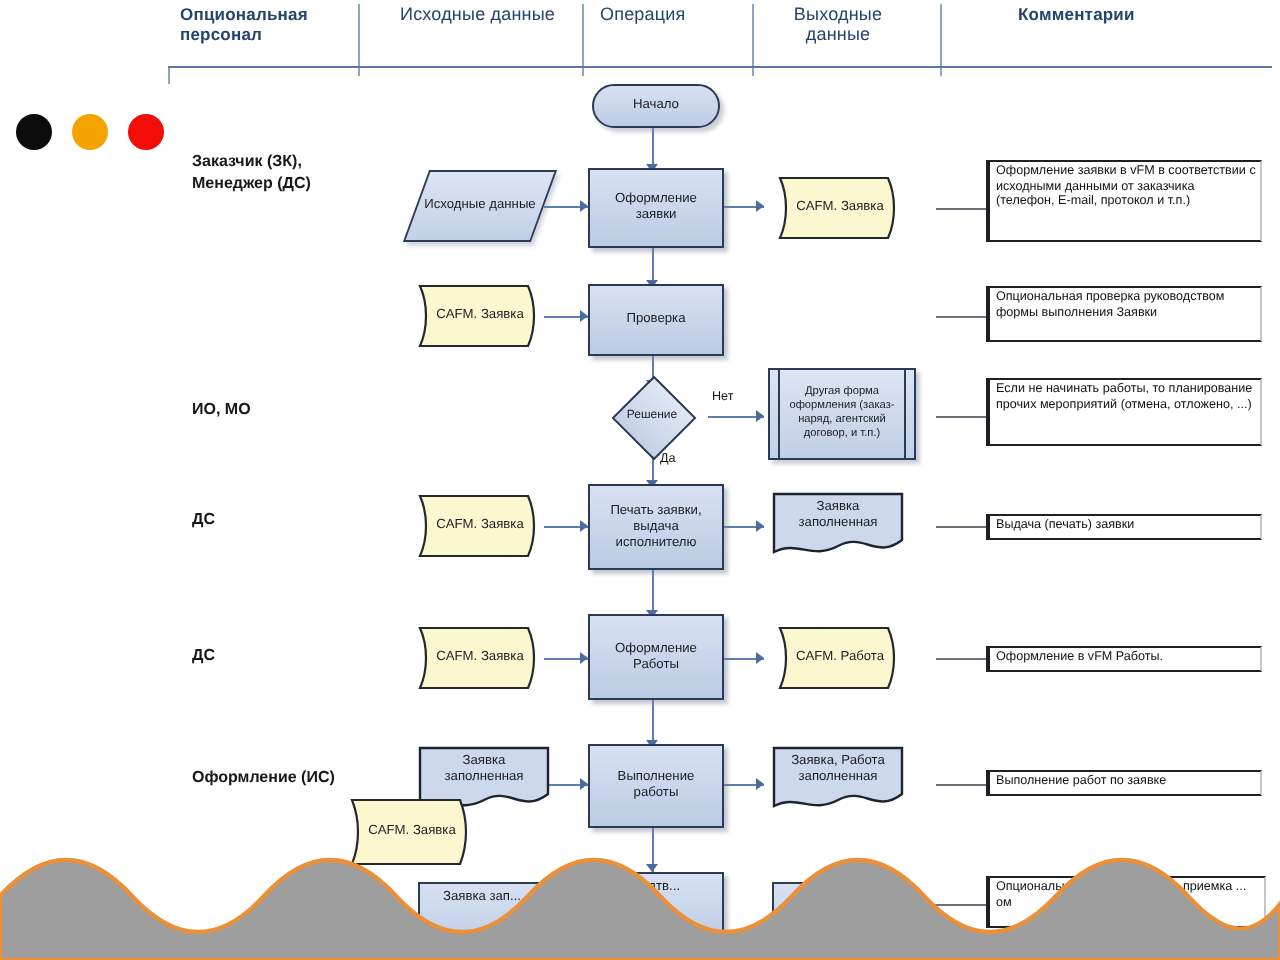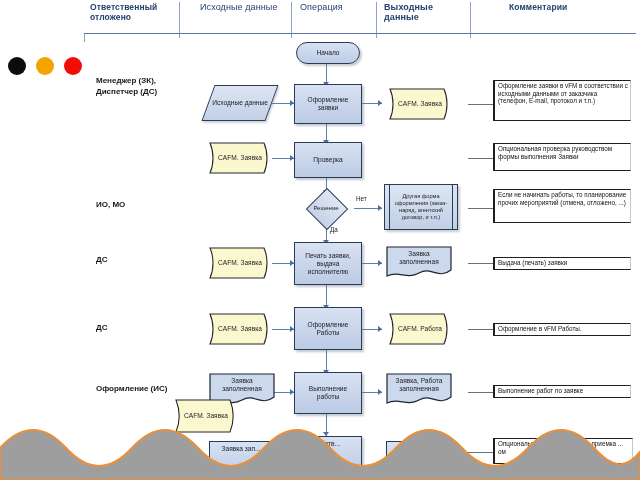--- a/index.html
+++ b/index.html
@@ -85,34 +85,34 @@
 </head>
 <body>
 
 <div id="stage">
 
   <div class="dot" style="left:8px;top:57px;background:#0c0c0c;"></div>
   <div class="dot" style="left:36px;top:57px;background:#f5a300;"></div>
   <div class="dot" style="left:64px;top:57px;background:#f40c06;"></div>
 
   <div class="hdr">
-    <div class="hdr-cell" style="left:6px;width:96px;">Ответственный отложено</div>
+    <div class="hdr-cell" style="left:6px;width:96px;">Опциональная персонал</div>
     <div class="hdr-cell" style="left:116px;width:90px;font-weight:normal;font-size:9px;">Исходные данные</div>
     <div class="hdr-cell" style="left:216px;width:80px;font-weight:normal;font-size:9px;">Операция</div>
-    <div class="hdr-cell" style="left:300px;width:70px;font-weight:bold;font-size:9px;">Выходные данные</div>
+    <div class="hdr-cell" style="left:300px;width:70px;font-weight:normal;font-size:9px;text-align:center;">Выходные данные</div>
     <div class="hdr-cell" style="left:388px;width:110px;margin-left:37px;">Комментарии</div>
   </div>
   <div class="hdr-sep" style="left:179px;"></div>
   <div class="hdr-sep" style="left:291px;"></div>
   <div class="hdr-sep" style="left:376px;"></div>
   <div class="hdr-sep" style="left:470px;"></div>
   <div class="hdr-rule"></div>
   <div class="hdr-sep" style="left:84px;top:34px;height:8px;"></div>
 
-  <div class="role" style="top:76px;">Менеджер (ЗК), Диспетчер (ДС)</div>
+  <div class="role" style="top:76px;">Заказчик (ЗК), Менеджер (ДС)</div>
   <div class="role" style="top:200px;">ИО, МО</div>
   <div class="role" style="top:255px;">ДС</div>
   <div class="role" style="top:323px;">ДС</div>
   <div class="role" style="top:384px;">Оформление (ИС)</div>
 
   <div class="arw v" style="left:326px;top:62px;height:22px;"></div>
   <div class="ahead d" style="left:323px;top:82px;"></div>
   <div class="arw v" style="left:326px;top:122px;height:20px;"></div>
   <div class="ahead d" style="left:323px;top:140px;"></div>
   <div class="arw v" style="left:326px;top:176px;height:16px;"></div>

